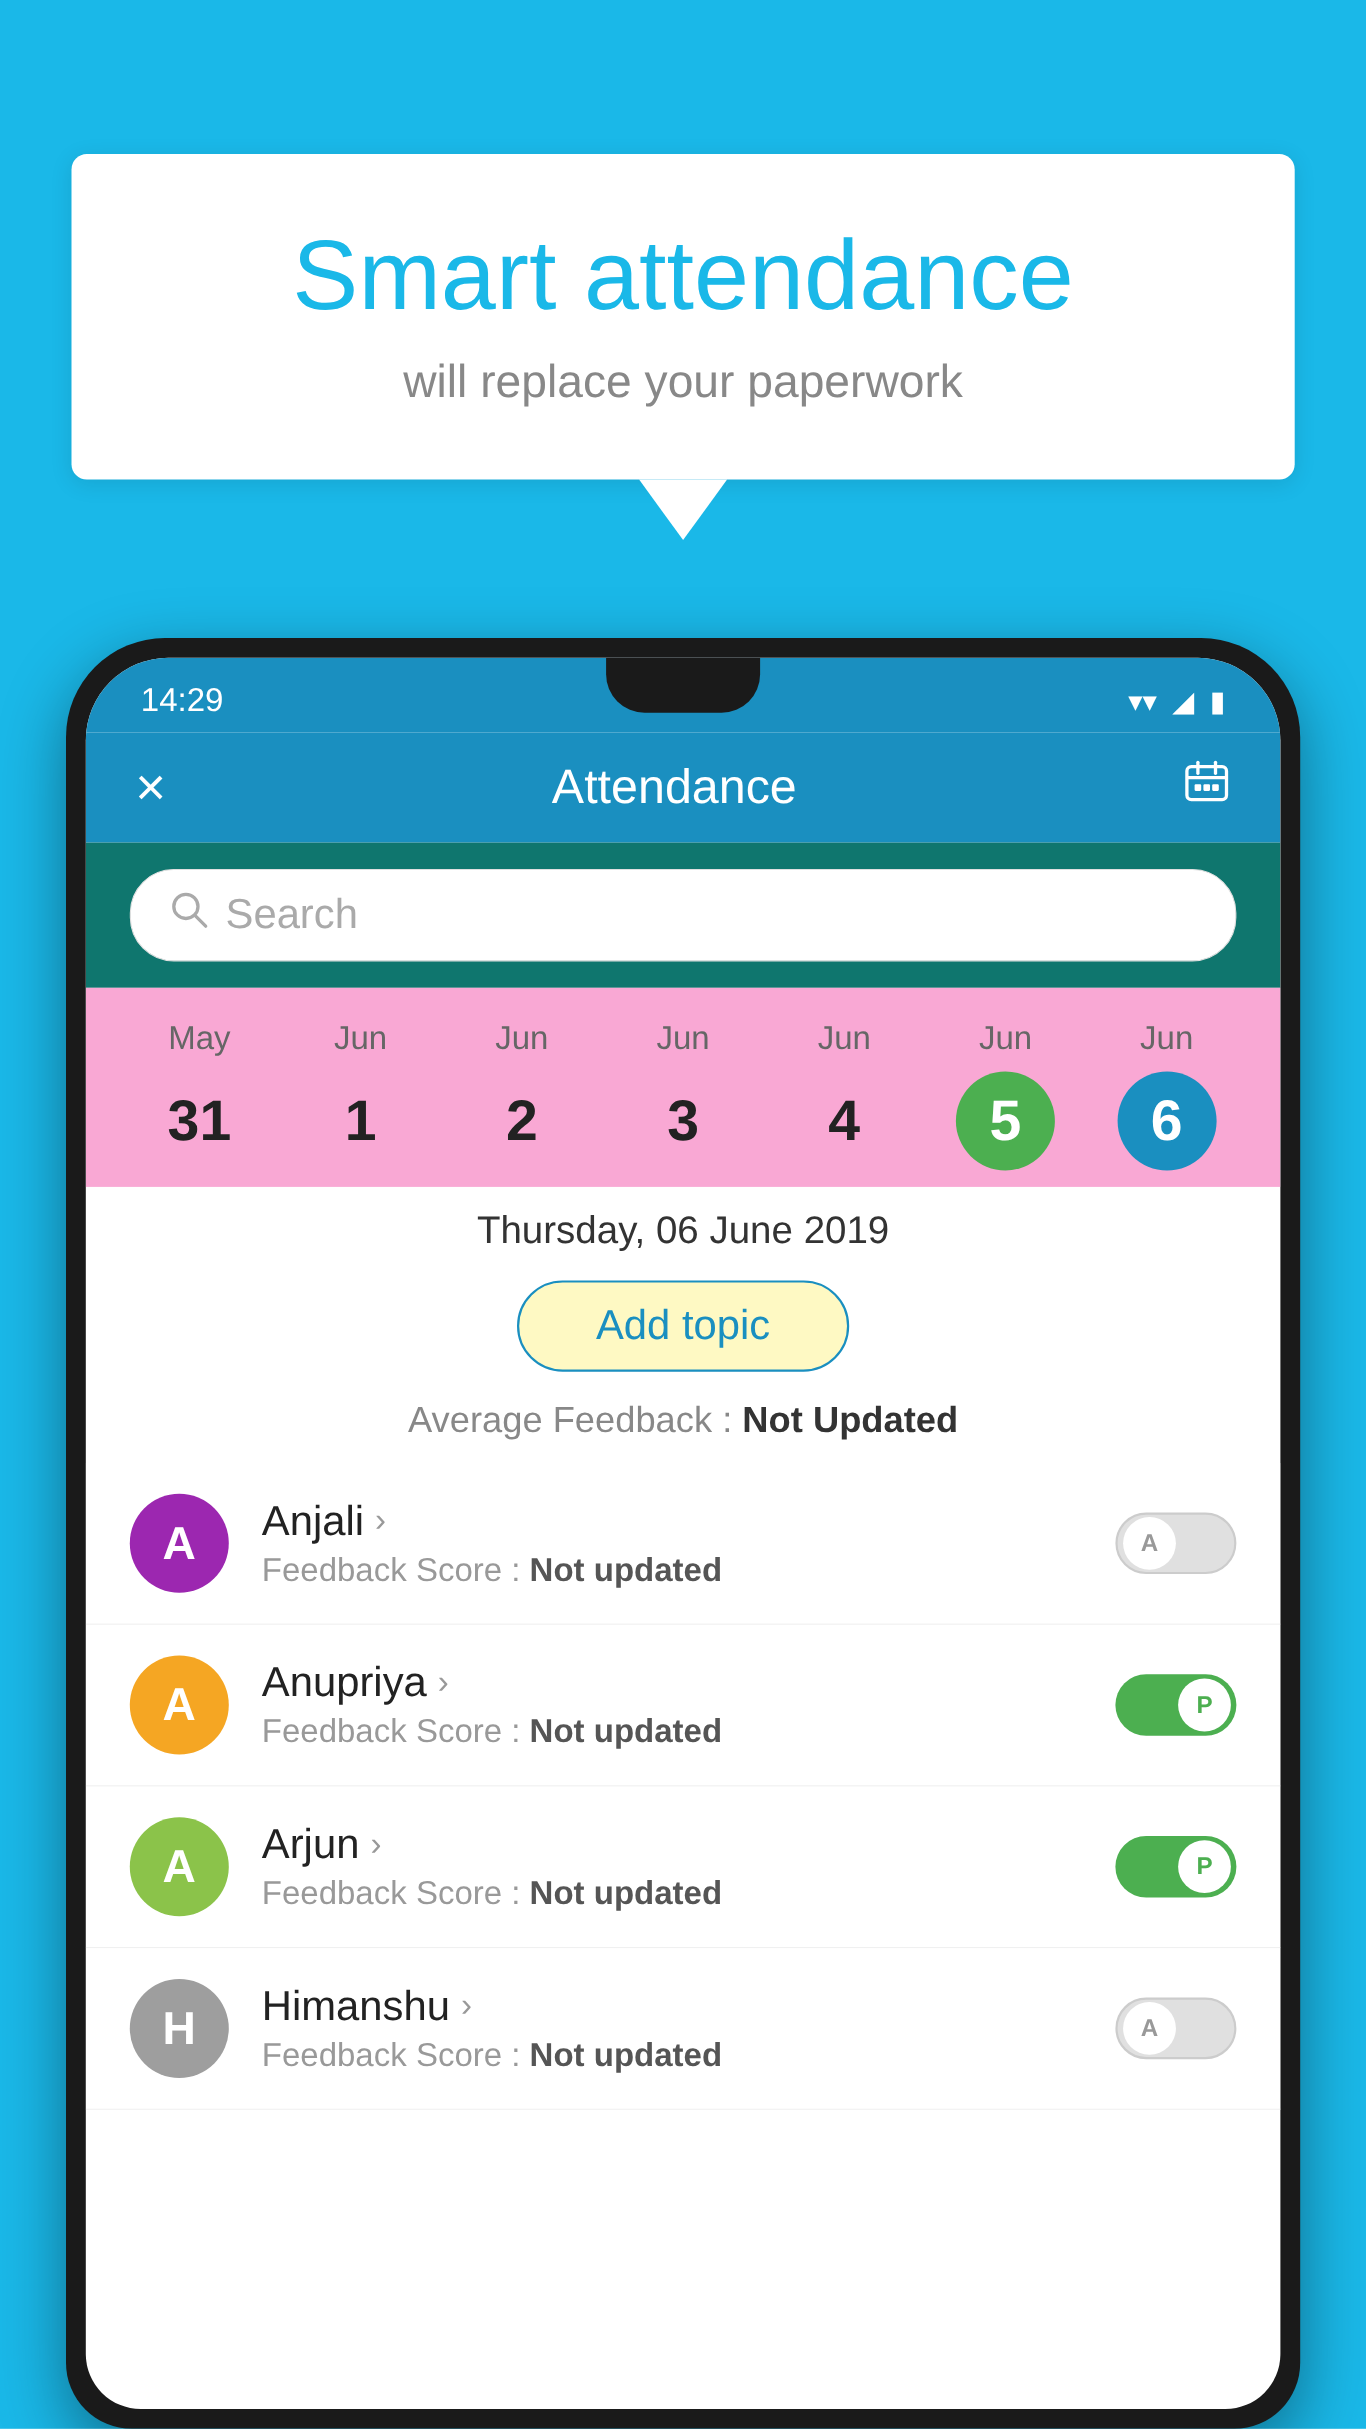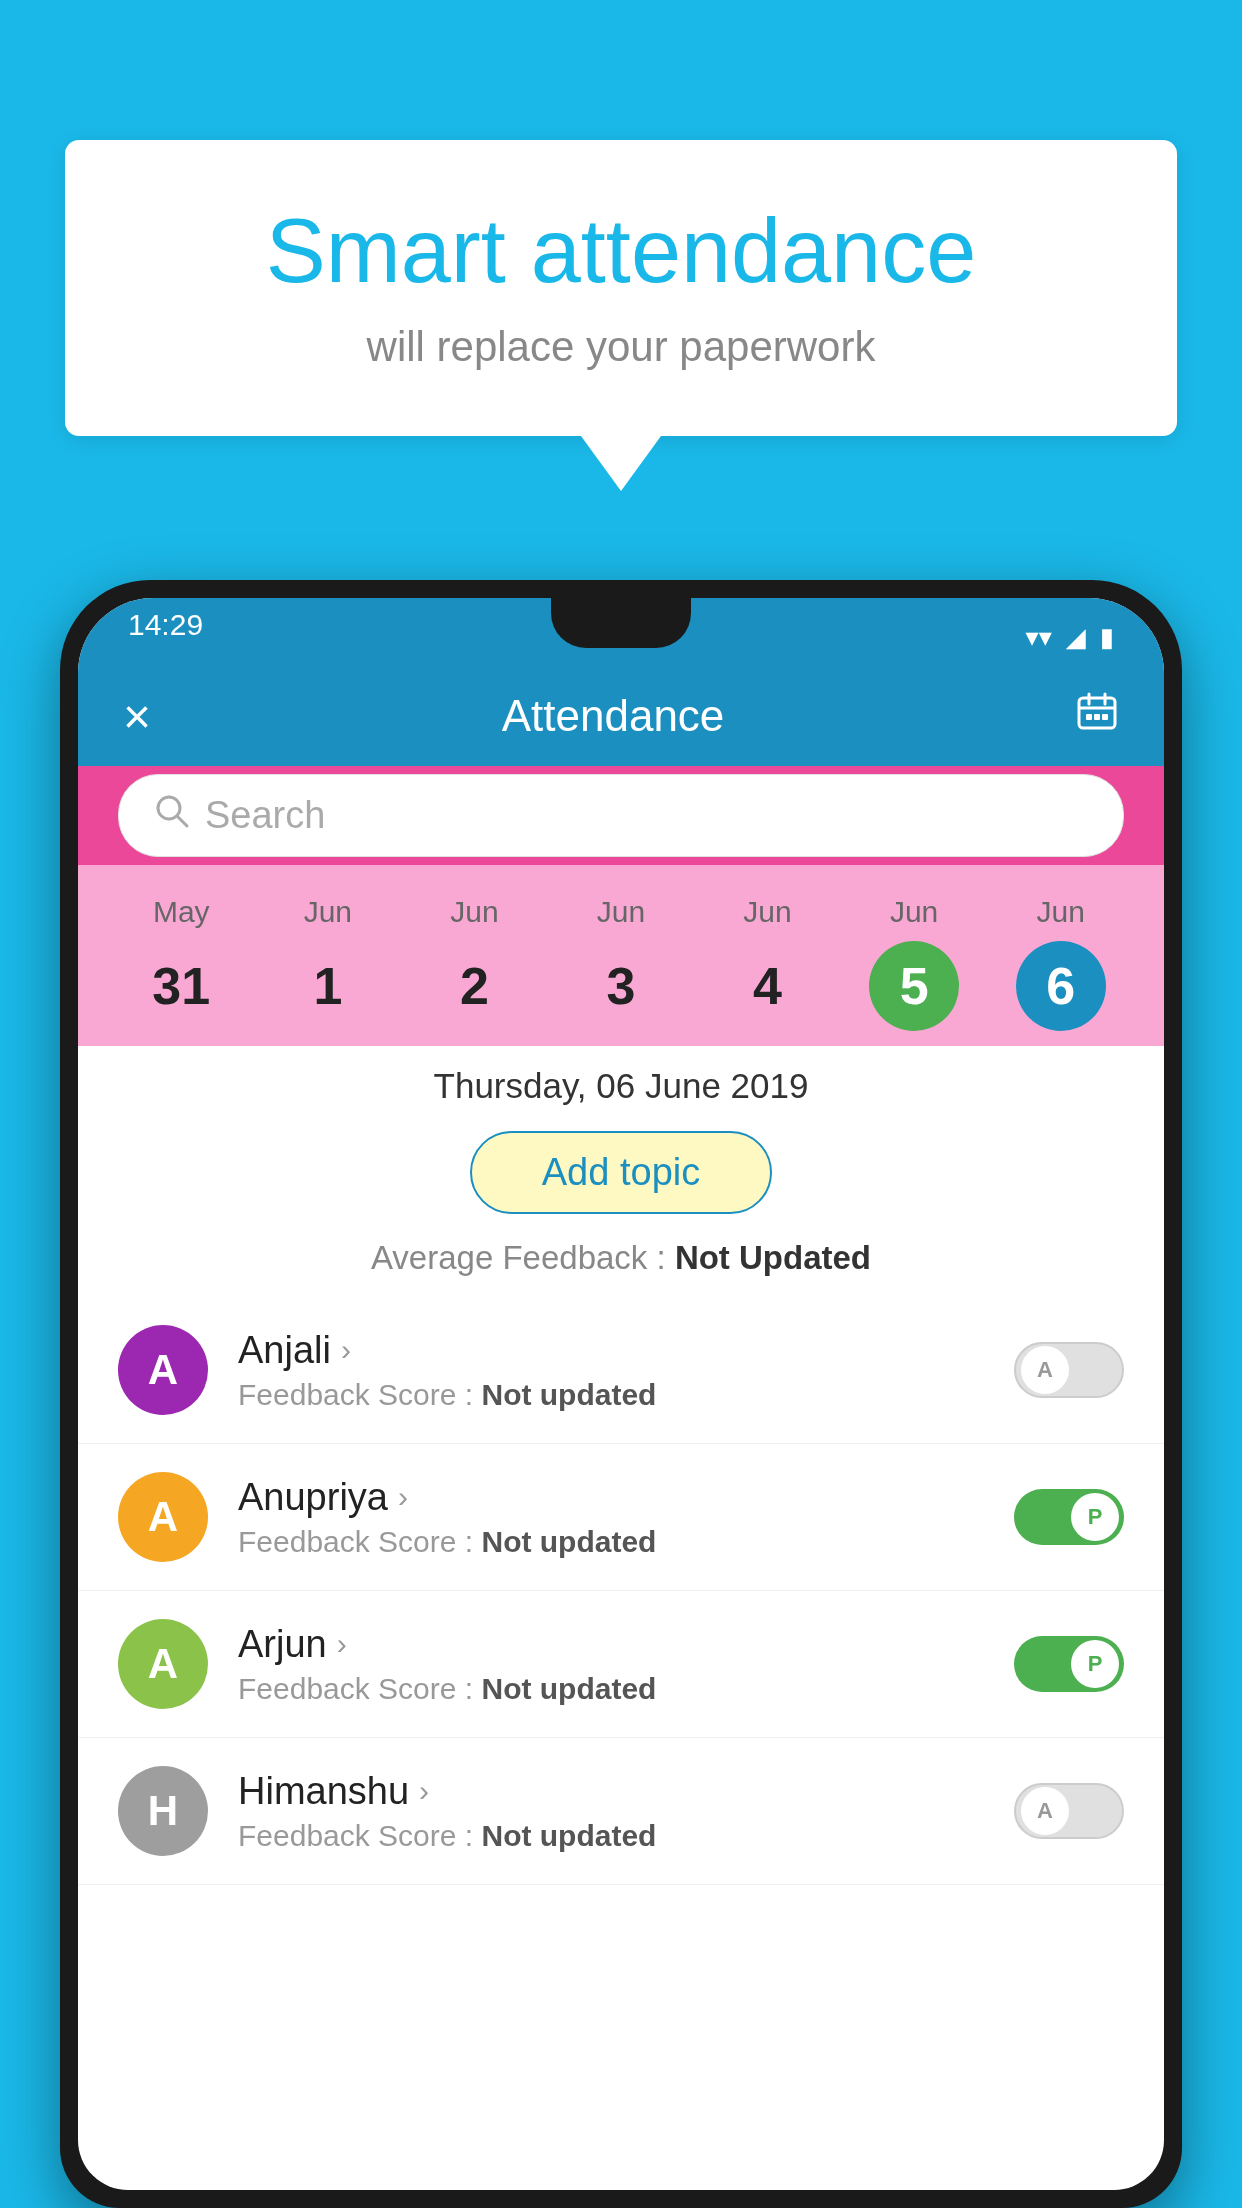--- a/index.html
+++ b/index.html
@@ -88,20 +88,21 @@
       background: #1a1a1a;
       border-radius: 0 0 35px 35px;
       z-index: 10;
     }
 
     
     .status-bar {
       background: #1a8fc0;
       height: 68px;
       display: flex;
+      align-items: center;
       justify-content: space-between;
       padding: 0 50px;
       padding-top: 10px;
     }
 
     .status-time {
       color: white;
       font-size: 30px;
       font-weight: 500;
     }
@@ -139,22 +140,22 @@
       font-weight: 400;
     }
 
     .calendar-btn {
       color: white;
       font-size: 40px;
     }
 
     
     .search-container {
-      padding: 8px 40px;
-      background: #ec4899;
+      padding: 24px 40px;
+      background: #0f766e;
     }
 
     .search-bar {
       background: white;
       border-radius: 40px;
       display: flex;
       align-items: center;
       padding: 18px 35px;
       border: 1px solid #e0e0e0;
     }

